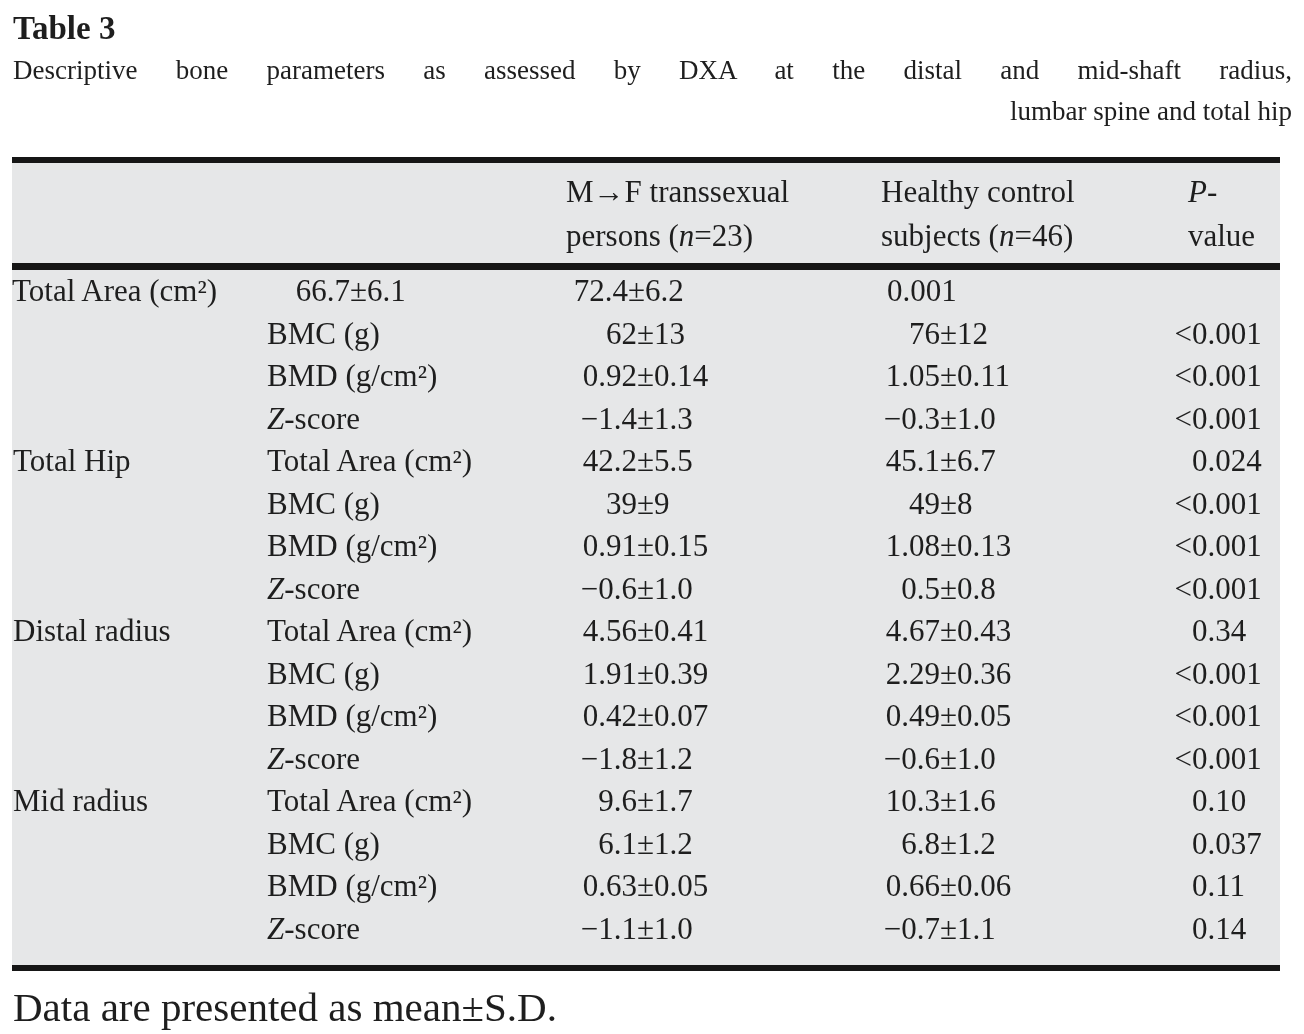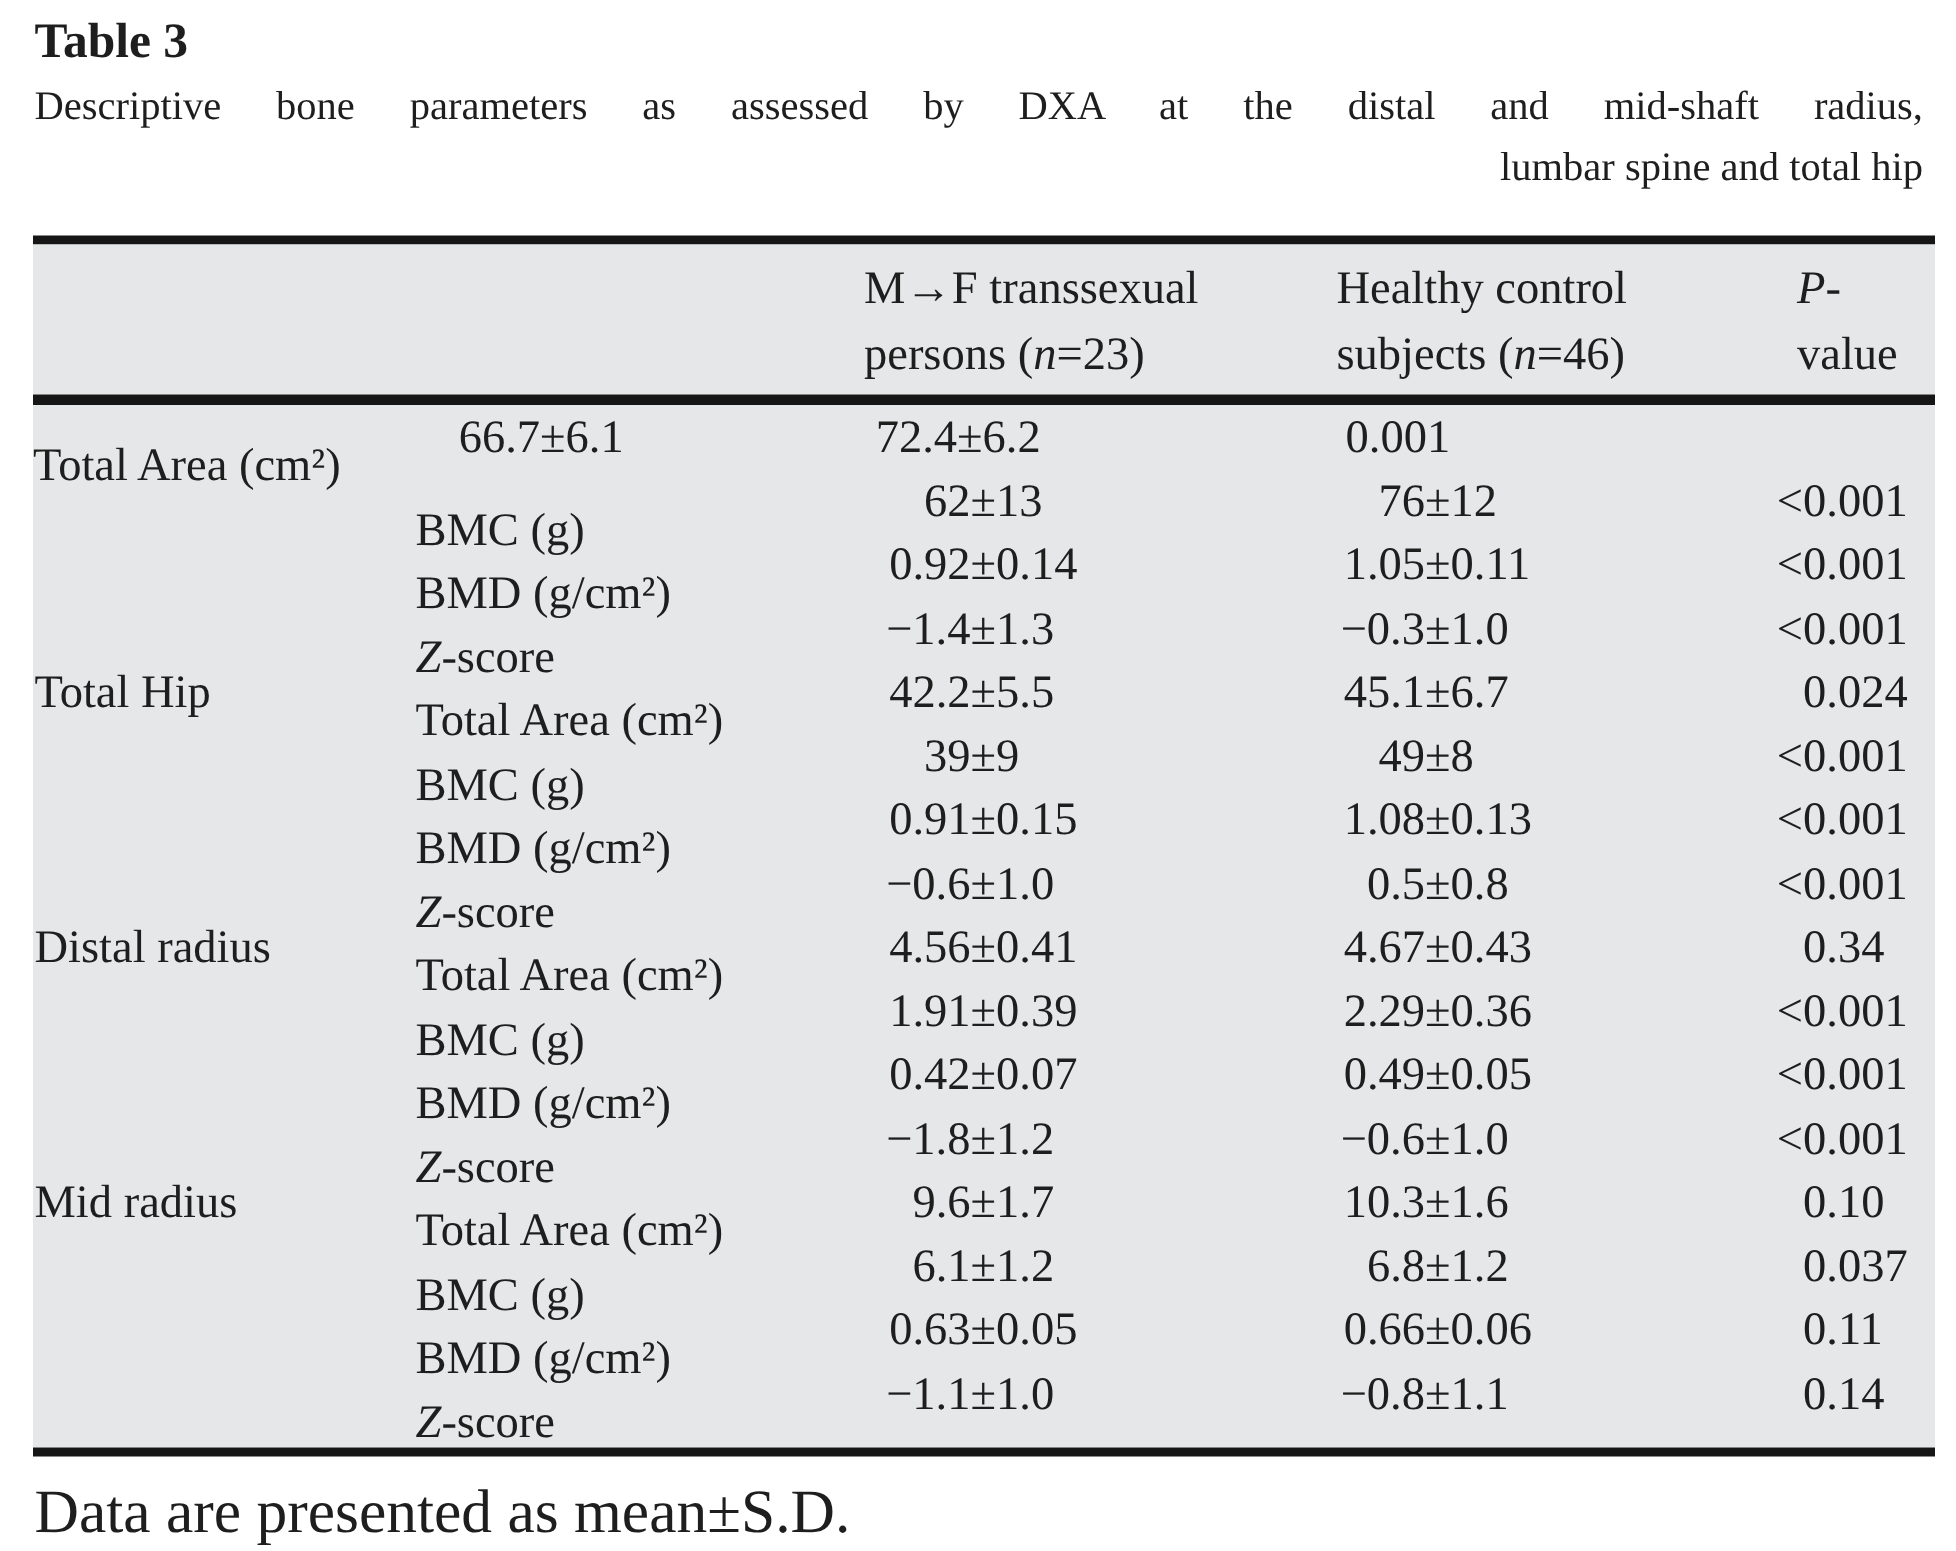--- a/index.html
+++ b/index.html
@@ -3,21 +3,21 @@
 <meta charset="utf-8">
 <style>
   html, body { margin: 0; padding: 0; }
   body {
     width: 1304px; height: 1034px;
     background: #ffffff;
     color: #1e1e1e;
     font-family: "Liberation Serif", "DejaVu Serif", serif;
     overflow: hidden;
   }
-  .page { padding: 0 22px; }
+  .page { padding: 0 12px; }
 
   .title {
     margin: 8px 0 2px 1px;
     font-size: 33px; font-weight: bold; line-height: 40px;
   }
   .caption {
     margin: 0 0 25px 1px;
     font-size: 27px; line-height: 41px;
   }
   .cap-line1 { text-align: justify; text-align-last: justify; }
@@ -42,21 +42,21 @@
   .hc4 { padding-left: 15px; }
   .hc5 { padding-left: 17px; }
 
   .tbody {
     background: #e6e7e8;
     padding-bottom: 15px;
     font-size: 31px;
   }
   .trow { height: 42.5px; line-height: 42.5px; }
   .region { padding-left: 1px; white-space: nowrap; }
-  .param  { white-space: nowrap; margin-top: 19px; }
+  .param  { white-space: nowrap; }
 
   .val { display: flex; white-space: nowrap; }
   .mean { display: inline-block; text-align: right; }
   .c3 .mean { width: 83px; }
   .c4 .mean { width: 74px; }
   .pm { display: inline-block; }
   .sd { display: inline-block; }
 
   .pcell { display: flex; white-space: nowrap; }
   .pprefix { display: inline-block; width: 21px; text-align: right; }
@@ -386,21 +386,21 @@
 
   <div class="trow">
     <div class="c1 region"></div>
     <div class="c2 param"><span class="it">Z</span><span>-score</span></div>
     <div class="c3 val">
             <span class="mean">−1.1</span>
             <span class="pm">±</span>
             <span class="sd">1.0</span>
           </div>
     <div class="c4 val">
-            <span class="mean">−0.8</span>
+            <span class="mean">−0.7</span>
             <span class="pm">±</span>
             <span class="sd">1.1</span>
           </div>
     <div class="c5 pcell">
             <span class="pprefix"></span>
             <span>0.14</span>
           </div>
   </div>
 </div>
 

